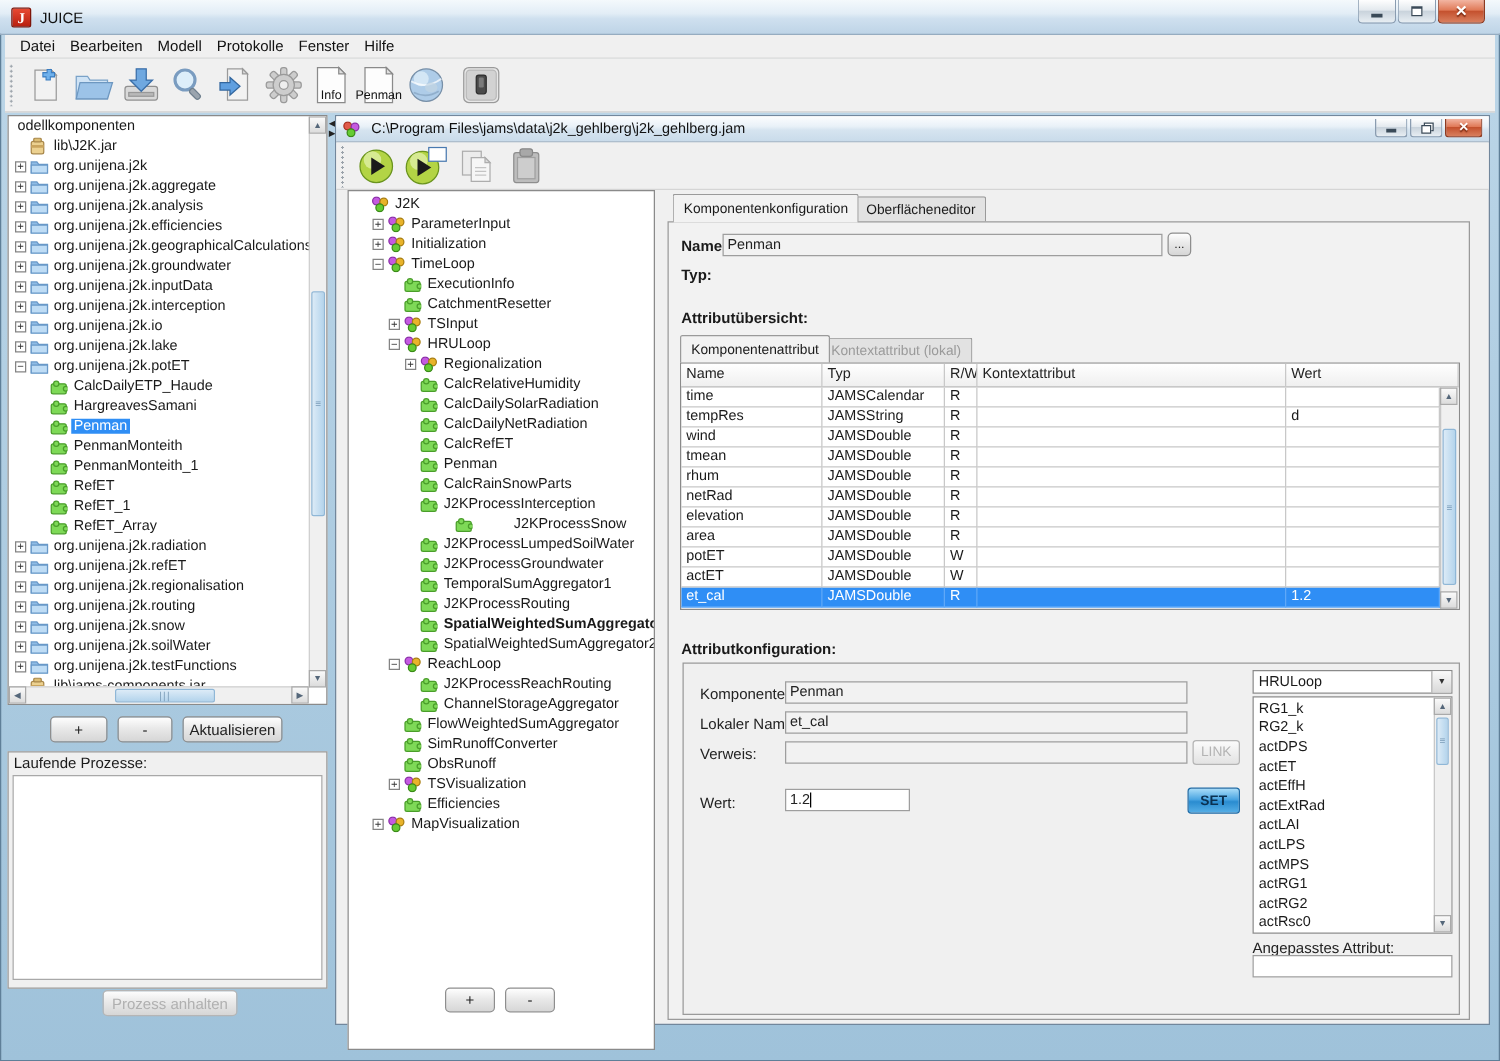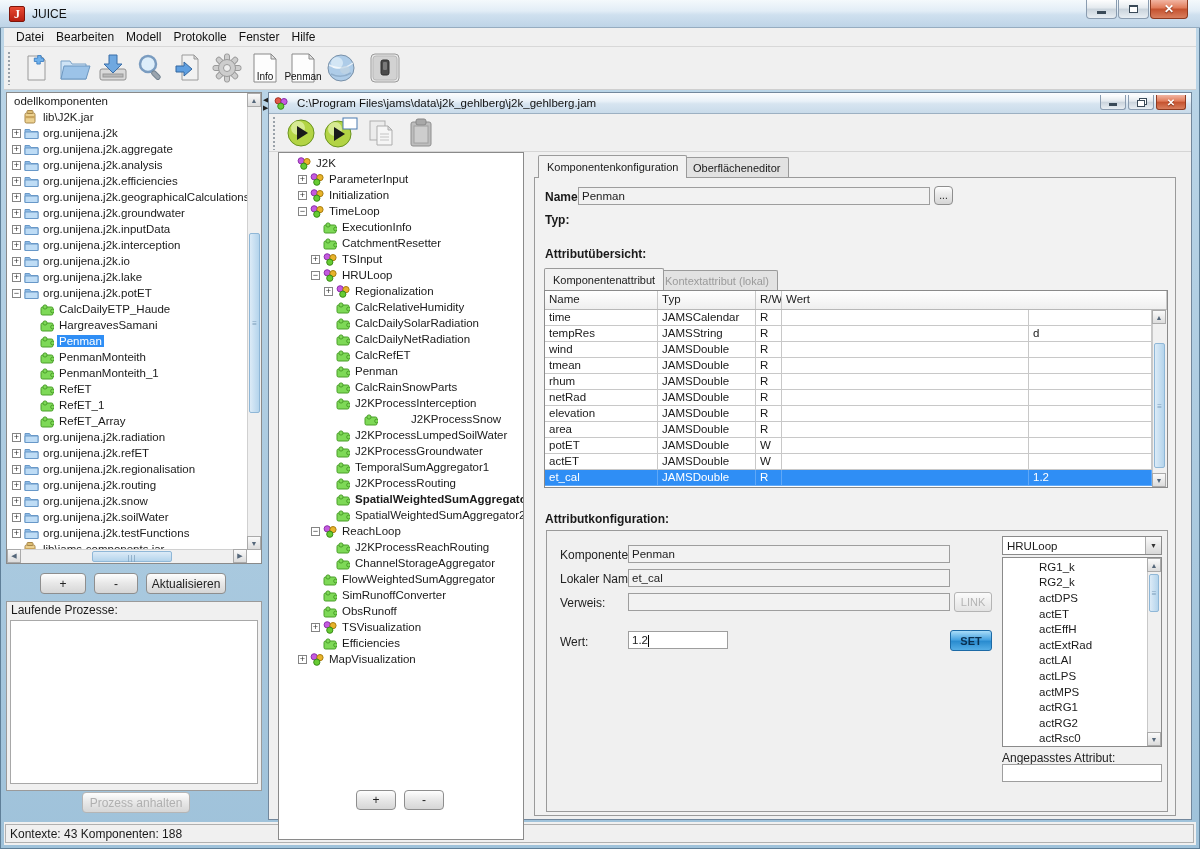--- a/index.html
+++ b/index.html
@@ -105,21 +105,21 @@
   .tr.selrow{background:#2f8ef5;color:#fff;}
   .tr.selrow .td{border-color:#5fa8f8;}
   .tblsb{width:15px;background:#f0f0f0;border-left:1px solid #c8c8c8;position:relative;}
 
   .subpanel{left:546px;top:530px;width:622px;height:282px;border:1px solid #9a9a9a;background:#f0f0f0;}
   .flabel{font-size:12px;color:#222;}
   .combo{display:flex;border:1px solid #8a8a8a;background:#fff;height:19px;align-items:center;}
   .combo .cval{flex:1;padding-left:4px;font-size:11.5px;}
   .combo .cbtn{width:16px;height:100%;background:linear-gradient(#fafafa,#d8d8d8);border-left:1px solid #aaa;
     font-size:7px;color:#333;display:flex;align-items:center;justify-content:center;}
-  .listbox{border:1px solid #8a8a8a;background:#fff;display:flex;padding-left:32px;}
+  .listbox{border:1px solid #8a8a8a;background:#fff;display:flex;}
   .listitems{flex:1;overflow:hidden;padding-top:1px;}
   .li{height:15.6px;font-size:11.5px;padding-left:4px;white-space:nowrap;display:flex;align-items:center;}
   .lbsb{width:14px;background:#f0f0f0;border-left:1px solid #c8c8c8;position:relative;}
   .linkbtn{background:linear-gradient(#fbfbfb,#e3e3e3);border:1px solid #b4b4b4;border-radius:3px;
     color:#b4b4b4;font-size:11px;display:flex;align-items:center;justify-content:center;}
   .setbtn{background:linear-gradient(#a8dcf8,#4aa5e2 45%,#2a8cd0 55%,#55aee6);border:1px solid #1c6aa6;
     border-radius:3px;color:#0a3050;font-weight:bold;font-size:11px;display:flex;align-items:center;justify-content:center;}
   .caret{display:inline-block;width:1px;height:12px;background:#000;vertical-align:middle;}
 </style>
 </head>
@@ -546,23 +546,20 @@
   <div class="abs btn" style="left:40px;top:573px;width:46px;height:21px;">+</div>
   <div class="abs btn" style="left:94px;top:573px;width:44px;height:21px;">-</div>
   <div class="abs btn" style="left:146px;top:573px;width:80px;height:21px;">Aktualisieren</div>
 
   <div class="abs procpanel">
     <div class="proclabel">Laufende Prozesse:</div>
     <div class="procinner"></div>
   </div>
   <div class="abs btn disabled" style="left:82px;top:792px;width:108px;height:21px;">Prozess anhalten</div>
 
-  <div class="abs statusbar">
-    <div class="statuscell">Kontexte: 43 Komponenten: 188</div>
-  </div>
 
   <div class="abs mwin">
     <div class="mtitle">
       <span class="ticon" style="margin-left:5px;">
         <svg width="14" height="13" viewBox="0 0 14 13">
             <circle cx="4.2" cy="3.8" r="3.1" fill="#e05a4a" stroke="#a82e1e"></circle>
             <circle cx="10" cy="4.6" r="3.1" fill="#c45ae0" stroke="#8a2ea8"></circle>
             <circle cx="6.8" cy="9.2" r="3.1" fill="#66cc33" stroke="#3a8a18"></circle>
           </svg>
       </span>
@@ -987,20 +984,21 @@
 
   <div class="abs blabel" style="left:545px;top:247px;z-index:4;">Attributübersicht:</div>
   <div class="abs tab active" style="left:544px;top:268px;height:23px;z-index:5;">Komponentenattribut</div>
   <div class="abs tab disabled" style="left:656px;top:270px;height:21px;z-index:4;">Kontextattribut (lokal)</div>
 
   <div class="abs tbl" style="z-index:5;">
     <div class="tbl-head" id="tbl-head">
         <div class="th" style="width: 113px;">Name</div>
         <div class="th" style="width: 98px;">Typ</div>
         <div class="th" style="width: 26px;">R/W</div>
+        <div class="th" style="width: 247px;">Kontextattribut</div>
         <div class="th" style="flex: 1 1 0%;">Wert</div>
       </div>
     <div class="tbl-bodywrap">
       <div class="tbl-body" id="tbl-body">
           <div class="tr">
             <div class="td" style="width: 113px;">time</div>
             <div class="td" style="width: 98px;">JAMSCalendar</div>
             <div class="td" style="width: 26px;">R</div>
             <div class="td" style="width: 247px;"></div>
             <div class="td" style="flex: 1 1 0%;"></div>

